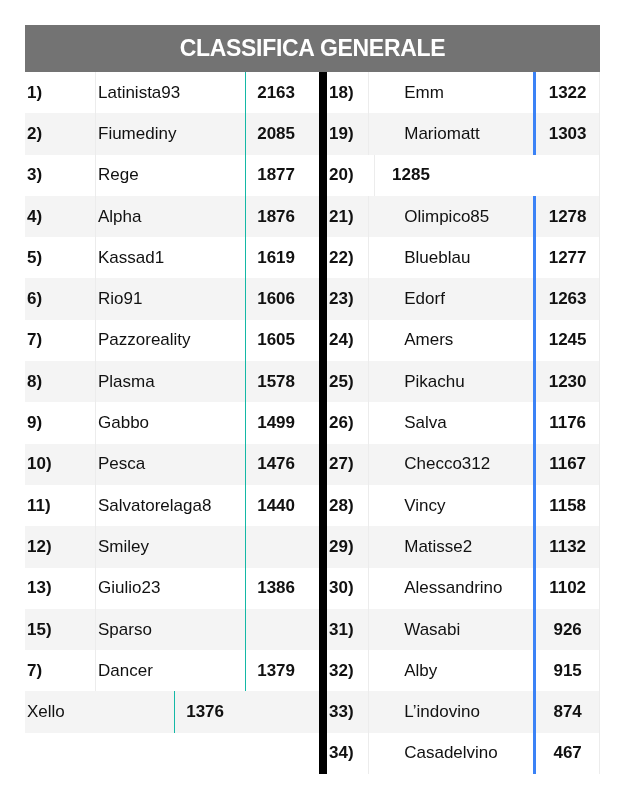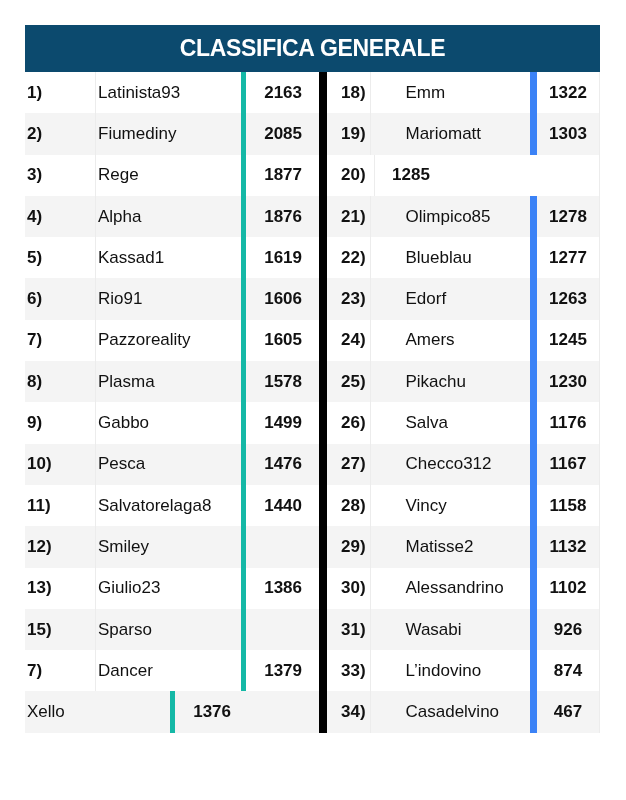--- a/index.html
+++ b/index.html
@@ -1,32 +1,32 @@
 <!DOCTYPE html>
 <html><head>
 <meta charset="utf-8">
 <style>
   html, body { margin: 0; padding: 0; background: #ffffff; }
   body { width: 626px; height: 800px; position: relative; font-family: "Liberation Sans", sans-serif; color: #111; }
   .board { position: absolute; left: 25px; top: 25px; width: 575px; }
-  .header { height: 47px; background: #0c4a6e; color: #fff; display: flex; align-items: center; justify-content: center; font-weight: bold; font-size: 23px; letter-spacing: -0.3px; }
+  .header { height: 47px; background: #737373; color: #fff; display: flex; align-items: center; justify-content: center; font-weight: bold; font-size: 23px; letter-spacing: -0.3px; }
   .cols { display: flex; position: relative; }
   .col { display: flex; flex-direction: column; }
   .col.left { width: 294px; }
   .col.right { width: 273px; }
   .divider { width: 8px; background: #000; }
   .row { height: 41.3px; display: flex; align-items: center; font-size: 17px; box-sizing: border-box; }
   .row:nth-child(even) { background: #f4f4f4; }
   .row:nth-child(odd) { background: #ffffff; }
   .cell { height: 100%; display: flex; align-items: center; box-sizing: border-box; }
   .left .rank { width: 71px; padding-left: 2px; font-weight: bold; border-right: 1px solid #ececec; }
-  .left .name { width: 150px; padding-left: 2px; border-right: 5px solid #14b8a6; }
-  .left .score { width: 73px; justify-content: flex-end; padding-right: 17px; font-weight: bold; }
-  .right .rank { width: 48px; padding-left: 14px; font-weight: bold; border-right: 1px solid #ececec; }
-  .right .name { width: 153px; padding-left: 2px; border-right: 7px solid #3b82f6; margin-left: 33px; }
+  .left .name { width: 150px; padding-left: 2px; border-right: 1px solid #14b8a6; }
+  .left .score { width: 73px; justify-content: flex-end; padding-right: 24px; font-weight: bold; }
+  .right .rank { width: 48px; padding-left: 2px; font-weight: bold; border-right: 1px solid #ececec; }
+  .right .name { width: 153px; padding-left: 2px; border-right: 3px solid #3b82f6; margin-left: 33px; }
   .right .score { width: 72px; justify-content: center; font-weight: bold; }
   .right .row { border-right: 1px solid #ececec; }
 </style>
 </head>
 <body>
 
 <div class="board">
   <div class="header">CLASSIFICA GENERALE</div>
   <div class="cols">
     <div class="col left" id="col-left">
@@ -173,20 +173,25 @@
           <div class="cell rank">30)</div>
           <div class="cell name">Alessandrino</div>
           <div class="cell score">1102</div>
         </div>
         <div class="row">
           <div class="cell rank">31)</div>
           <div class="cell name">Wasabi</div>
           <div class="cell score">926</div>
         </div>
         <div class="row">
+          <div class="cell rank">32)</div>
+          <div class="cell name">Alby</div>
+          <div class="cell score">915</div>
+        </div>
+        <div class="row">
           <div class="cell rank">33)</div>
           <div class="cell name">L’indovino</div>
           <div class="cell score">874</div>
         </div>
         <div class="row">
           <div class="cell rank">34)</div>
           <div class="cell name">Casadelvino</div>
           <div class="cell score">467</div>
         </div>
       </div>

